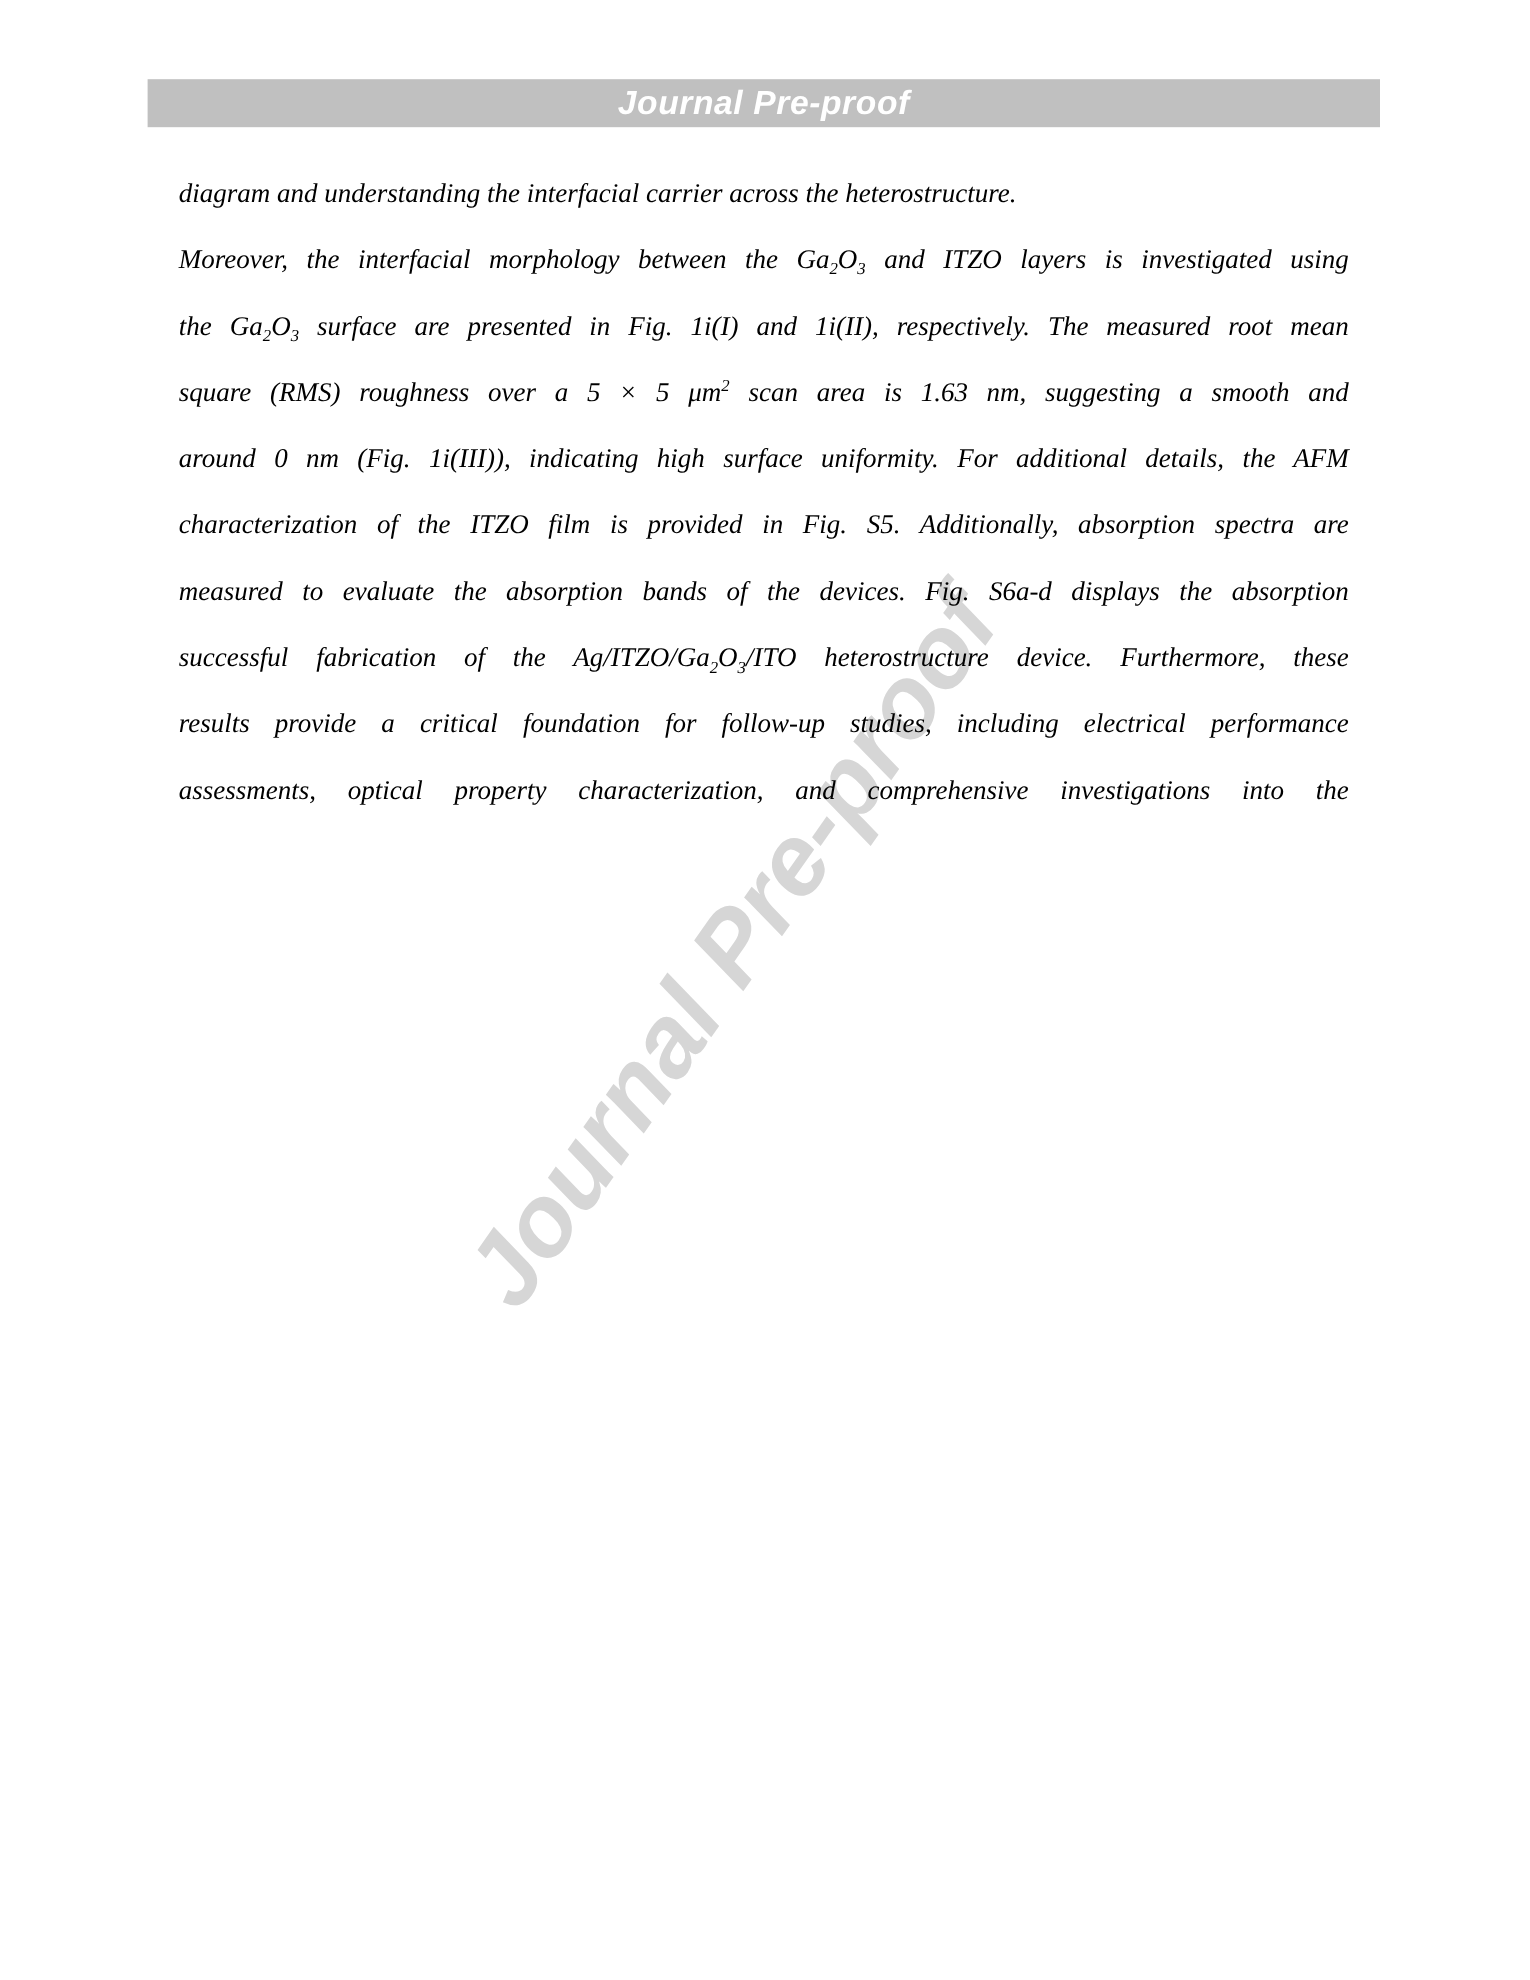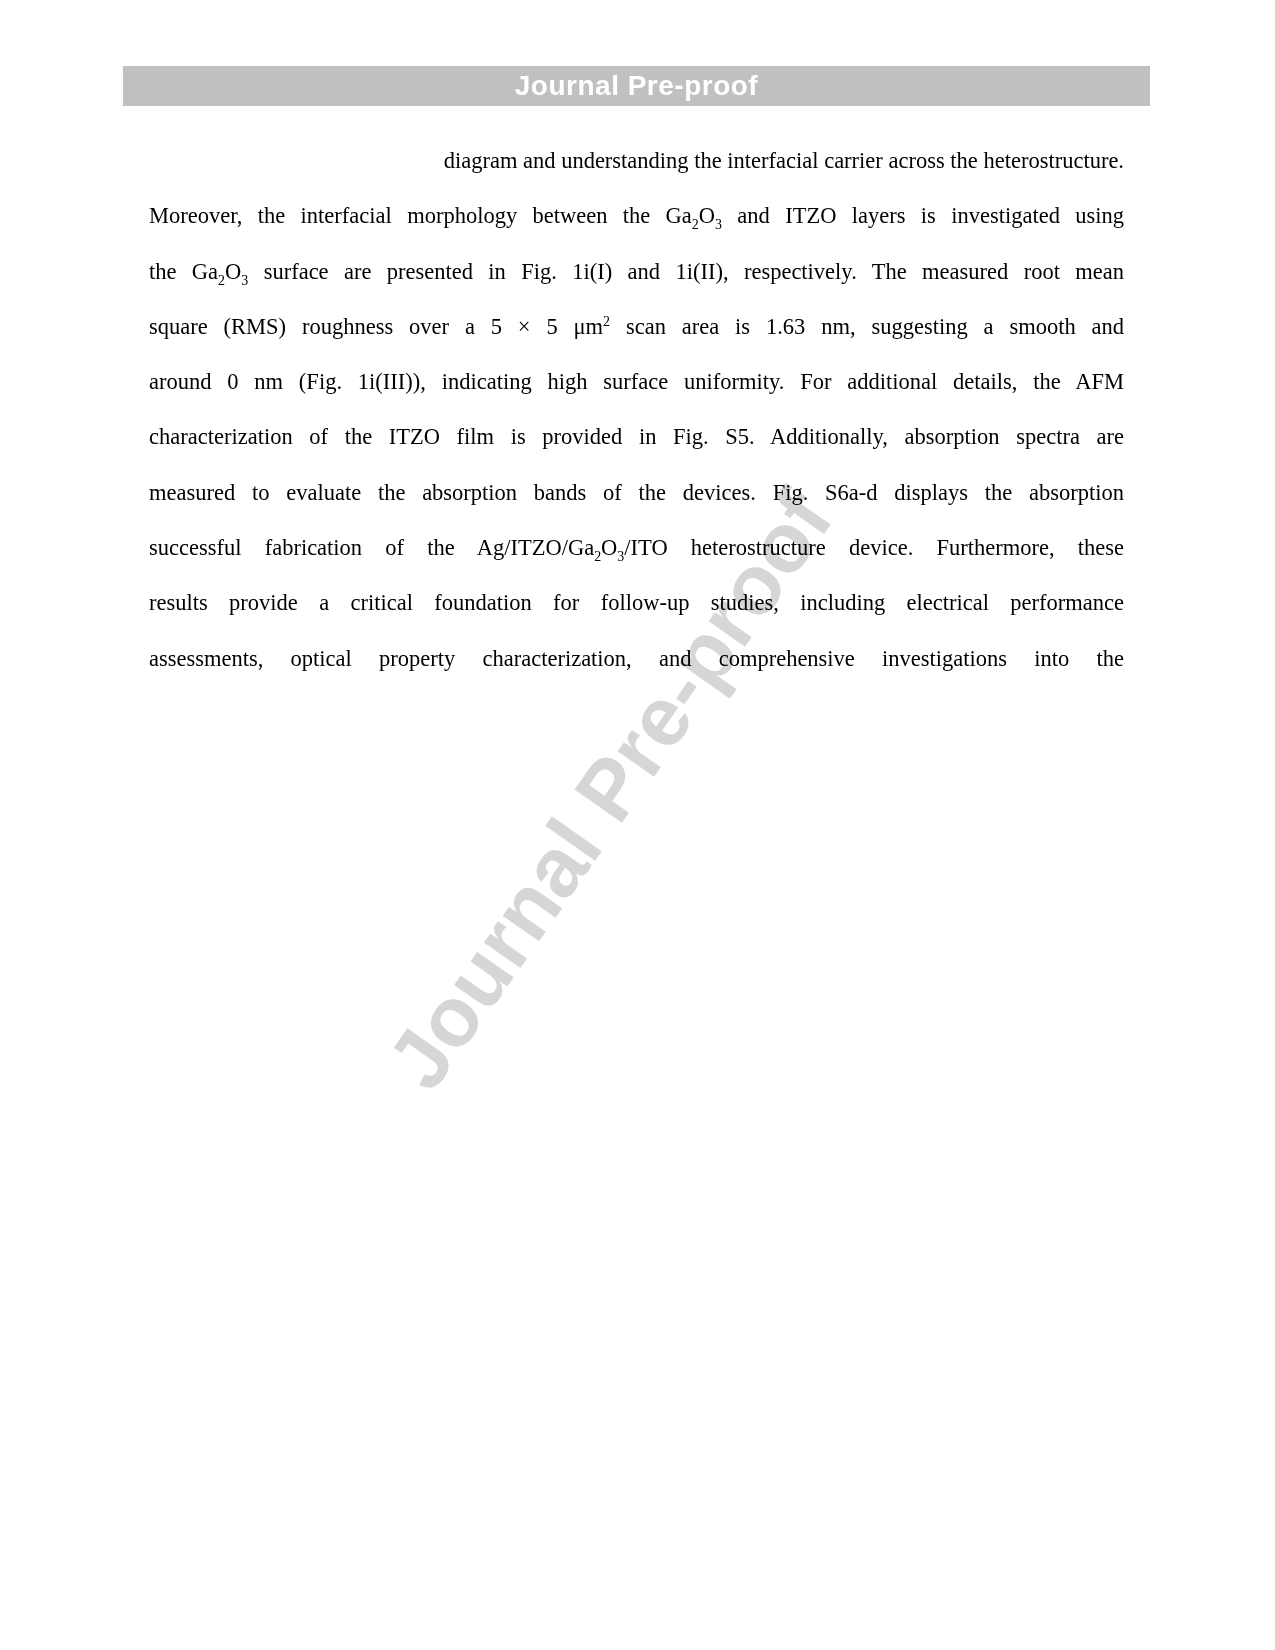--- a/index.html
+++ b/index.html
@@ -11,20 +11,21 @@
   }
   * { box-sizing: border-box; }
   html, body { margin: 0; padding: 0; background: #ffffff; }
   .page {
     position: relative;
     width: 1275px;
     height: 1650px;
     background: var(--page-bg);
     overflow: hidden;
     font-family: "Liberation Serif", "DejaVu Serif", serif;
+    font-style: italic;
   }
   .banner {
     position: absolute;
     left: 123px;
     top: 66px;
     width: 1027px;
     height: 40px;
     background: var(--banner-bg);
     display: flex;
     align-items: center;
@@ -56,21 +57,21 @@
     left: 149px;
     top: 133px;
     width: 975px;
     font-size: 22.5px;
     color: var(--body-text);
     z-index: 2;
   }
   .line {
     height: 55.3px;
     line-height: 55.3px;
-    text-align: right;
+    text-align: left;
     overflow: visible;
   }
   .line.just {
     text-align: justify;
     text-align-last: justify;
   }
   .line sub {
     font-size: 0.62em;
     line-height: 0;
     vertical-align: sub;

